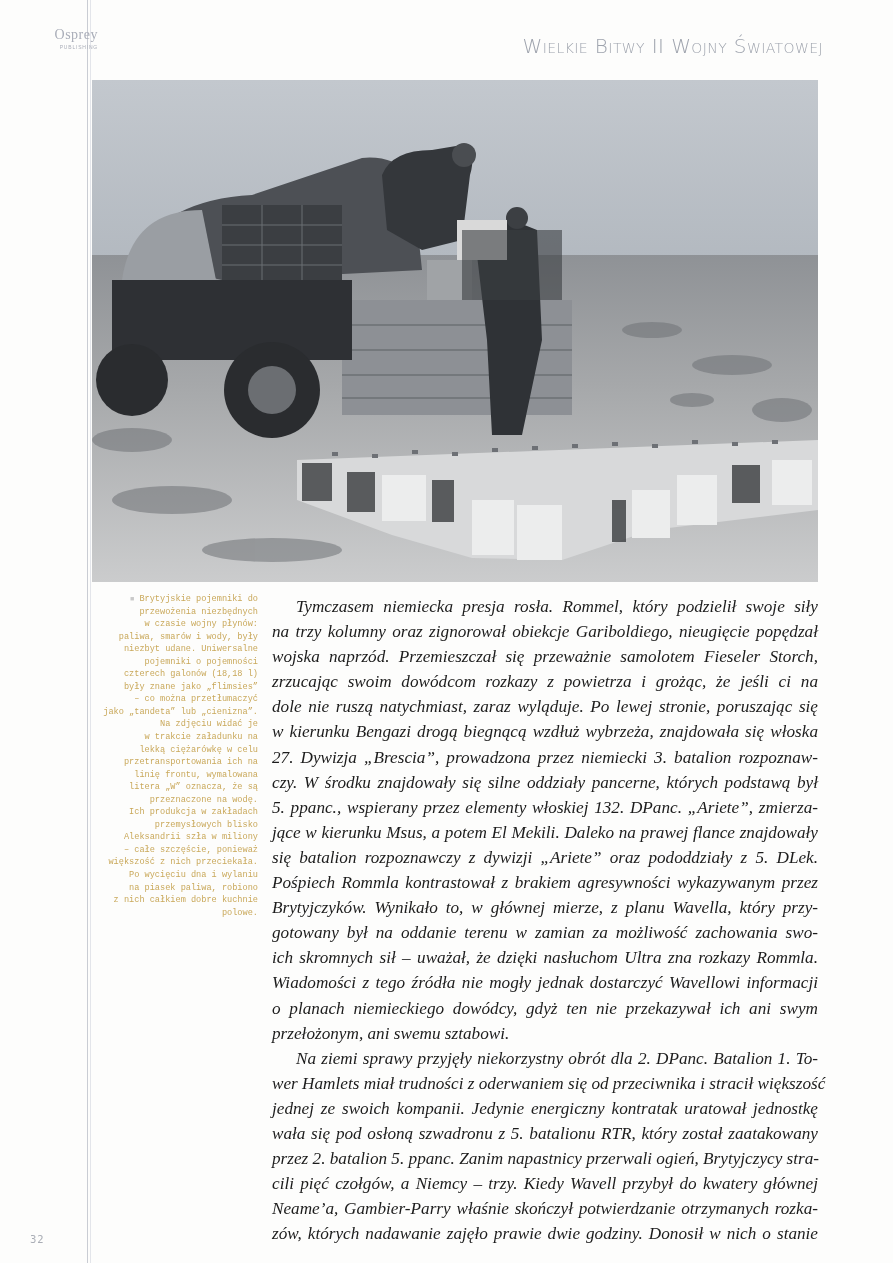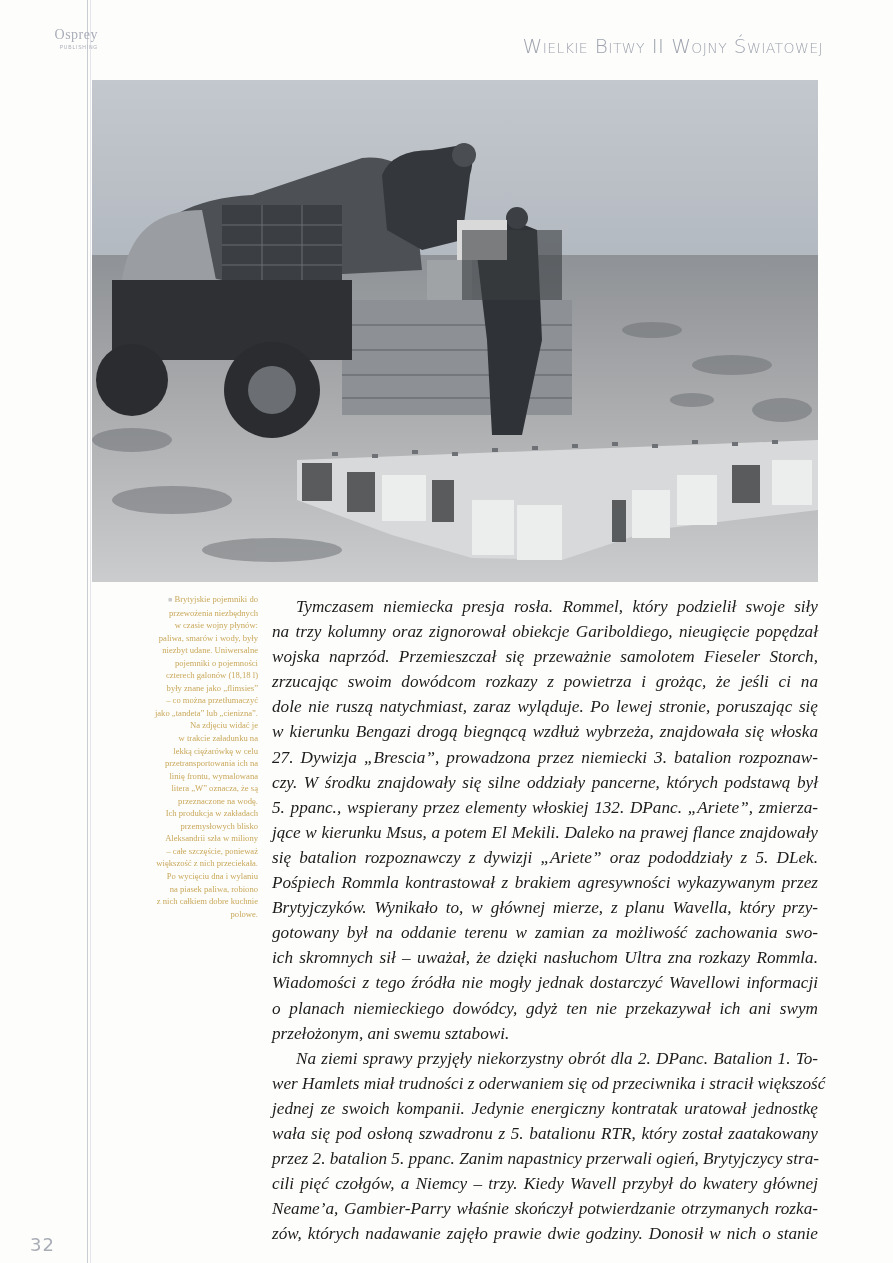--- a/index.html
+++ b/index.html
@@ -16,34 +16,34 @@
     position:absolute; right:70px; top:34px; color:#9ea3ad;
     font-family:"DejaVu Sans", sans-serif; font-size:20px; font-variant:small-caps; letter-spacing:0.4px; font-weight:300;
   }
   .photo {
     position:absolute; left:92px; top:80px; width:726px; height:502px; overflow:hidden;
     background:linear-gradient(180deg,#c6cbd1 0%,#bcc2c9 30%,#aab1b8 48%,#8d9198 52%,#9c9fa3 62%,#b9bbbd 80%,#cfd0d1 100%);
   }
   .photo svg { position:absolute; left:0; top:0; width:726px; height:502px; }
   .caption {
     position:absolute; left:92px; top:593px; width:166px; text-align:right;
-    font-family:Liberation Serif, serif; font-size:8.6px; line-height:12.55px; color:#c9a85a;
+    font-family:Liberation Mono, monospace; font-size:8.6px; line-height:12.55px; color:#c9a85a;
   }
   .caption .bullet { color:#c9c9c9; font-size:7px; }
   .body-text {
     position:absolute; left:272px; top:594px; width:546px;
     font-family:"Liberation Serif", serif; font-size:17.2px; line-height:25.1px; color:#1c1c1c;
     text-align:justify; hyphens:manual;
   }
   .body-text p { margin:0; text-indent:24px;font-style:italic; }
   .line { display:block; text-align:justify; text-align-last:justify; white-space:nowrap; }
   .line.last { text-align-last:left; }
   .page-number {
     position:absolute; left:30px; top:1234px; color:#a9adb5;
-    font-family:"DejaVu Sans", sans-serif; font-size:18px; letter-spacing:1px;
+    font-family:"DejaVu Sans", sans-serif; font-size:10px; letter-spacing:1px;
   }
 </style>
 </head>
 <body>
 
 <div class="vrule"></div>
 <div class="vrule2"></div>
 
 <div class="brand">
   <div class="b1">Osprey</div>

